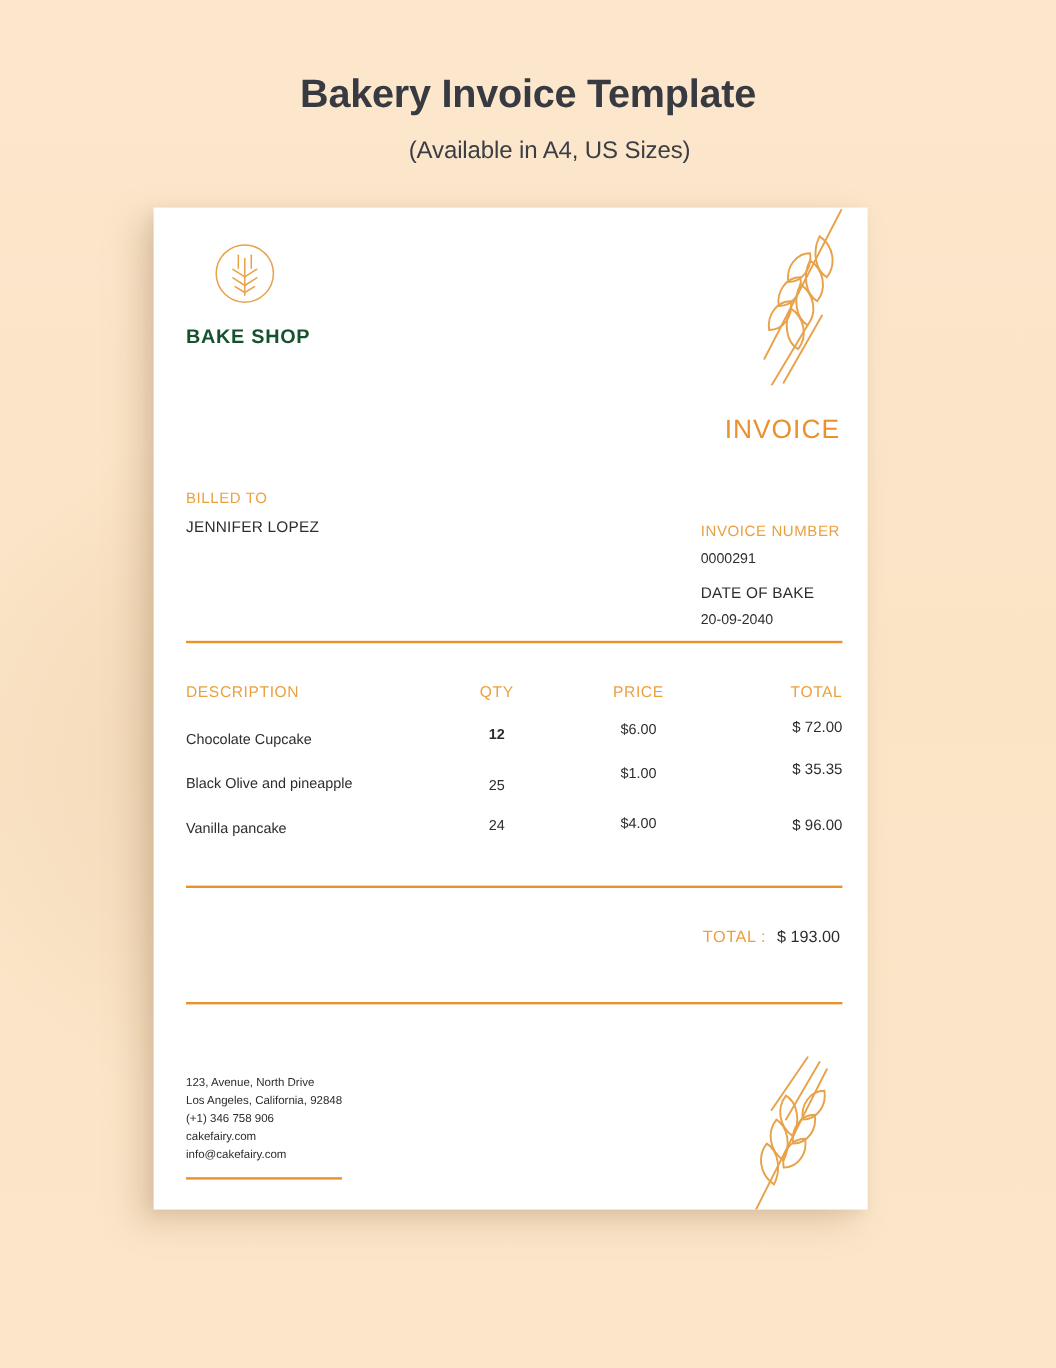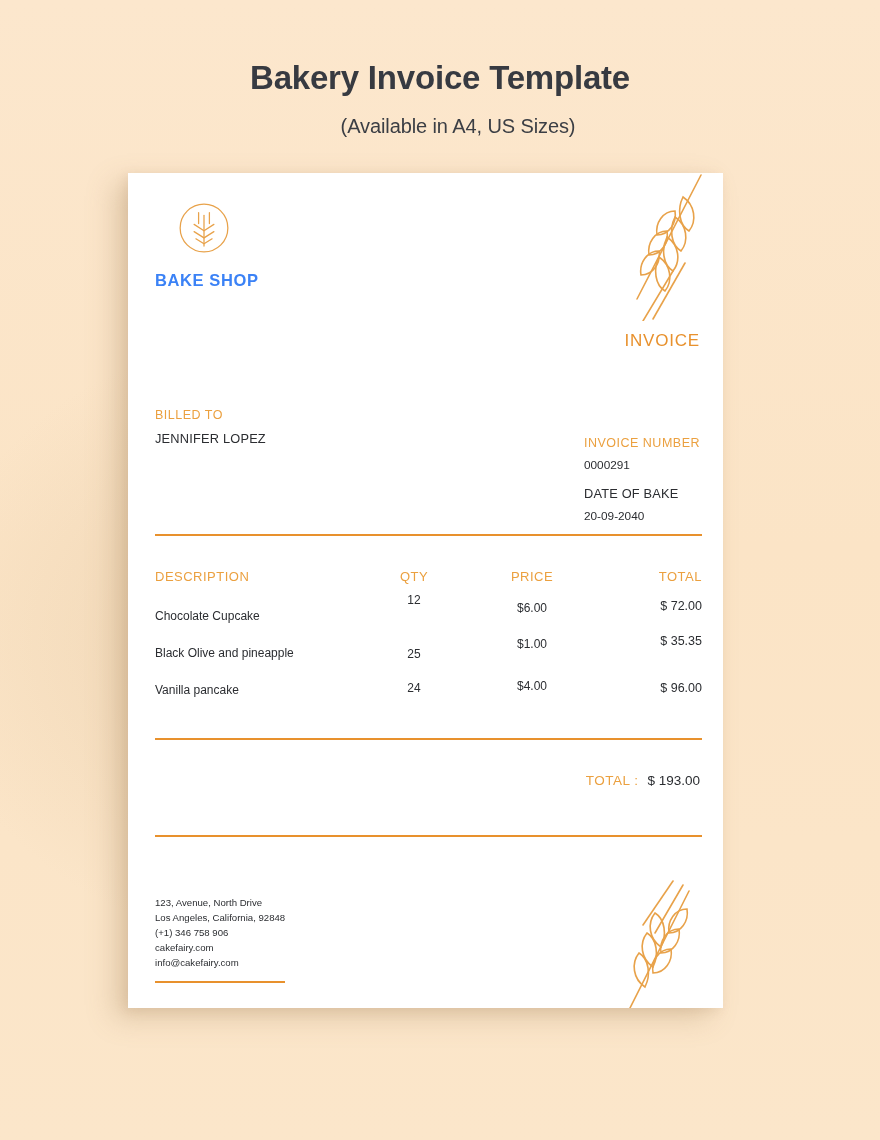--- a/index.html
+++ b/index.html
@@ -69,21 +69,21 @@
   }
   .brand-mark {
     width: 54px;
     height: 54px;
     margin-left: 22px;
   }
   .brand-name {
     margin-top: 12px;
     font-size: 16.5px;
     font-weight: bold;
-    color: #3b82f6;
+    color: #14532d;
     letter-spacing: 0.6px;
   }
 
   
   .wheat-top {
     position: absolute;
     right: -8px;
     top: -2px;
     width: 130px;
     height: 150px;
@@ -93,22 +93,22 @@
     right: 6px;
     bottom: -6px;
     width: 110px;
     height: 135px;
   }
 
   
   .invoice-title {
     position: absolute;
     right: 23px;
-    top: 158px;
-    font-size: 17px;
+    top: 172px;
+    font-size: 22px;
     color: #e8912d;
     letter-spacing: 0.8px;
   }
 
   
   .billed-block {
     position: absolute;
     left: 27px;
     top: 235px;
     width: 260px;
@@ -205,21 +205,21 @@
     position: absolute;
     right: 0;
     width: 90px;
     text-align: right;
     font-size: 12.5px;
     color: #2b2d31;
   }
   
   .thead .c-desc, .thead .c-qty, .thead .c-price, .thead .c-total { top: 0; }
   .r1 .c-desc  { top: 40px; }
-  .r1 .c-qty   { top: 24px; }
+  .r1 .c-qty   { top: 36px; font-weight: bold; }
   .r1 .c-price { top: 32px; }
   .r1 .c-total { top: 30px; }
   .r2 .c-desc  { top: 77px; }
   .r2 .c-qty   { top: 78px; }
   .r2 .c-price { top: 68px; }
   .r2 .c-total { top: 65px; }
   .r3 .c-desc  { top: 114px; }
   .r3 .c-qty   { top: 112px; }
   .r3 .c-price { top: 110px; }
   .r3 .c-total { top: 112px; }

